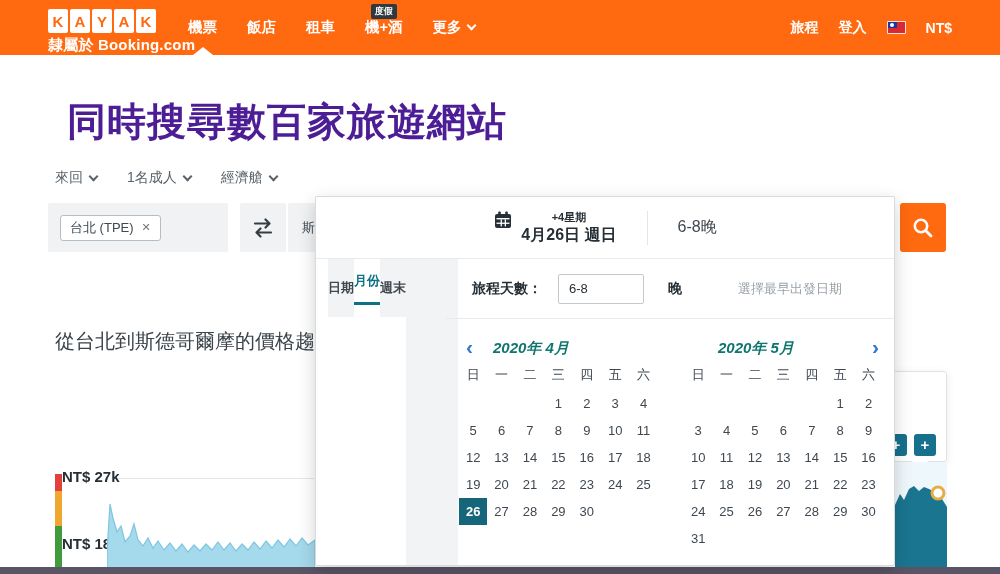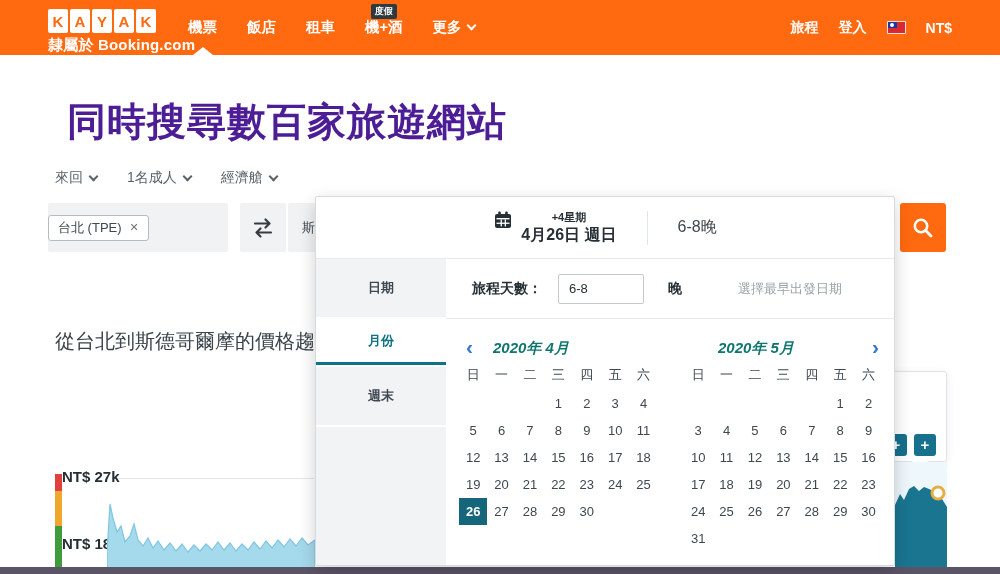--- a/index.html
+++ b/index.html
@@ -23,21 +23,21 @@
   .flag { width:19px; height:13px; background:#d7292f; position:relative; border:1px solid rgba(255,255,255,.85); border-radius:1px; cursor:pointer; }
   .flag:before { content:""; position:absolute; left:0; top:0; width:9px; height:6px; background:#1937a6; }
   .flag:after { content:""; position:absolute; left:2.5px; top:1px; width:4px; height:4px; background:#fff; border-radius:50%; }
 
   
   .hero-title { position:absolute; left:55px; top:95px; font-size:39px; font-weight:bold; color:#4c1d95; letter-spacing:1px;margin-left:12px; }
   .filters { position:absolute; left:55px; top:169px; display:flex; gap:30px; color:#5b6369; font-size:14px; }
   .filter { display:flex; align-items:center; cursor:pointer; }
   .filter .chev { border-color:#5b6369; margin-top:-3px; }
   .field { position:absolute; top:203px; height:49px; background:#f0f2f3; border-radius:2px; }
-  .origin-field { left:48px; width:180px; display:flex; align-items:center; cursor:text; }
+  .origin-field { left:48px; width:180px; display:flex; align-items:center; padding-left:12px; cursor:text; }
   .chip { background:#fff; border:1px solid #b6bcc0; border-radius:3px; height:26px; display:flex; align-items:center; padding:0 9px; font-size:13px; color:#3f4850; cursor:default; }
   .chip-x { margin-left:8px; color:#6f777c; font-size:11px; cursor:pointer; }
   .swap-btn { left:240px; width:46px; display:flex; align-items:center; justify-content:center; cursor:pointer; }
   .dest-field { left:288px; width:330px; display:flex; align-items:center; padding-left:14px; font-size:13px; color:#3f4850; cursor:text; }
   .search-btn { position:absolute; left:900px; top:203px; width:46px; height:49px; background:#ff690f; border:none; border-radius:3px; display:flex; align-items:center; justify-content:center; cursor:pointer; }
 
   
   .trend-title { position:absolute; left:55px; top:328px; font-size:20px; color:#3b444b; }
   .scale-seg { position:absolute; left:55px; width:7px; }
   .grid-27k { position:absolute; left:118px; top:478px; width:196px; height:1px; background:#e4e7e9; }
@@ -54,21 +54,21 @@
 
   
   .popup { position:absolute; left:315px; top:196px; width:580px; height:370px; background:#fff; border:1px solid #d8dbde; border-radius:2px; box-shadow:0 6px 18px rgba(0,0,0,.18); z-index:10; }
   .popup-hdr { position:absolute; left:0; top:0; width:100%; height:62px; border-bottom:1px solid #e8eaec; display:flex; align-items:center; justify-content:center; }
   .hdr-date { display:flex; align-items:flex-start; gap:8px; cursor:pointer; }
   .hdr-date-txt { text-align:center; }
   .flex-label { font-size:11px; font-weight:bold; color:#262f35; }
   .date-label { font-size:16px; font-weight:bold; color:#262f35; }
   .hdr-div { width:1px; height:34px; background:#e3e6e8; margin:0 30px; }
   .nights-label { font-size:16px; color:#3f474d; cursor:pointer; }
-  .popup-side { position:absolute; left:0; top:62px; bottom:0; width:130px; display:flex; flex-direction:column; }
+  .popup-side { position:absolute; left:12px; top:62px; bottom:0; width:130px; display:flex; }
   .side-tab { height:58px; background:#f1f3f4; margin-bottom:2px; display:flex; align-items:center; justify-content:center; font-size:13px; font-weight:bold; color:#3f4850; cursor:pointer; }
   .side-tab.active { background:#fff; color:#0d7285; height:46px; border-bottom:3px solid #0d7285; }
   .side-fill { flex:1; background:#f1f3f4; }
   .dur-row { position:absolute; left:130px; right:0; top:62px; height:60px; border-bottom:1px solid #e8eaec; display:flex; align-items:center; }
   .dur-label { margin-left:26px; font-size:14px; font-weight:bold; color:#262f35; }
   .dur-input { margin-left:16px; width:86px; height:30px; border:1px solid #c3c9cc; border-radius:2px; font-size:13px; padding-left:10px; color:#262f35; font-family:inherit; }
   .dur-unit { margin-left:24px; font-size:14px; font-weight:bold; color:#262f35; }
   .dur-link { margin-left:56px; font-size:13px; color:#9aa1a6; cursor:pointer; }
   .month-title { position:absolute; top:142px; width:130px; font-size:15px; font-weight:bold; color:#0f766e;font-style:italic; }
   .cal-arrow { position:absolute; top:140px; font-size:21px; font-weight:bold; color:#3377d4; cursor:pointer; line-height:20px; }

